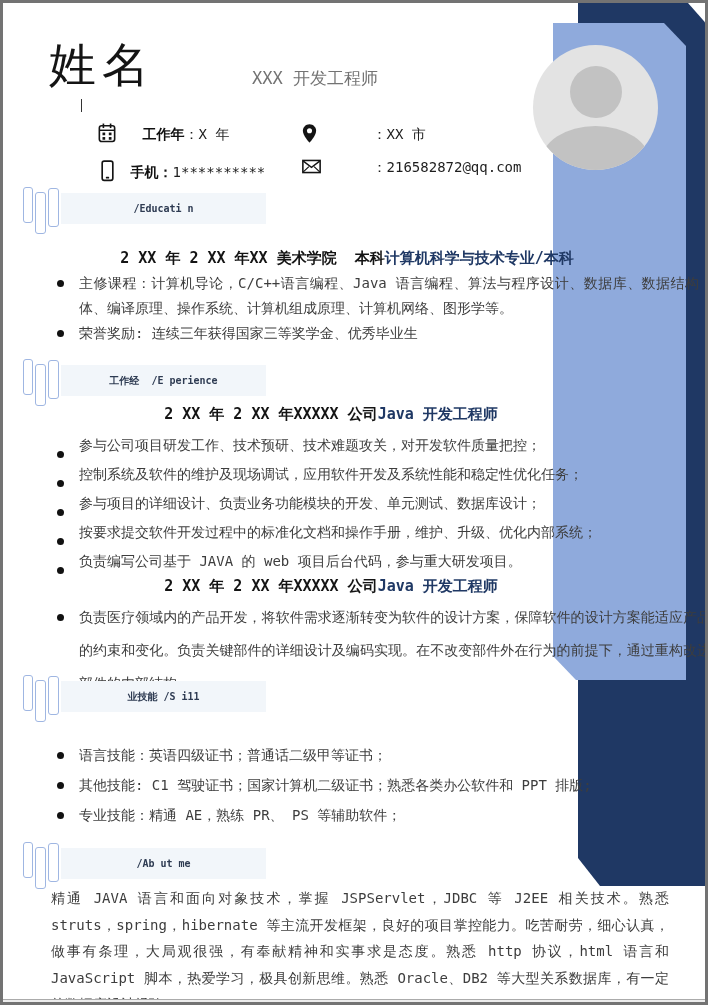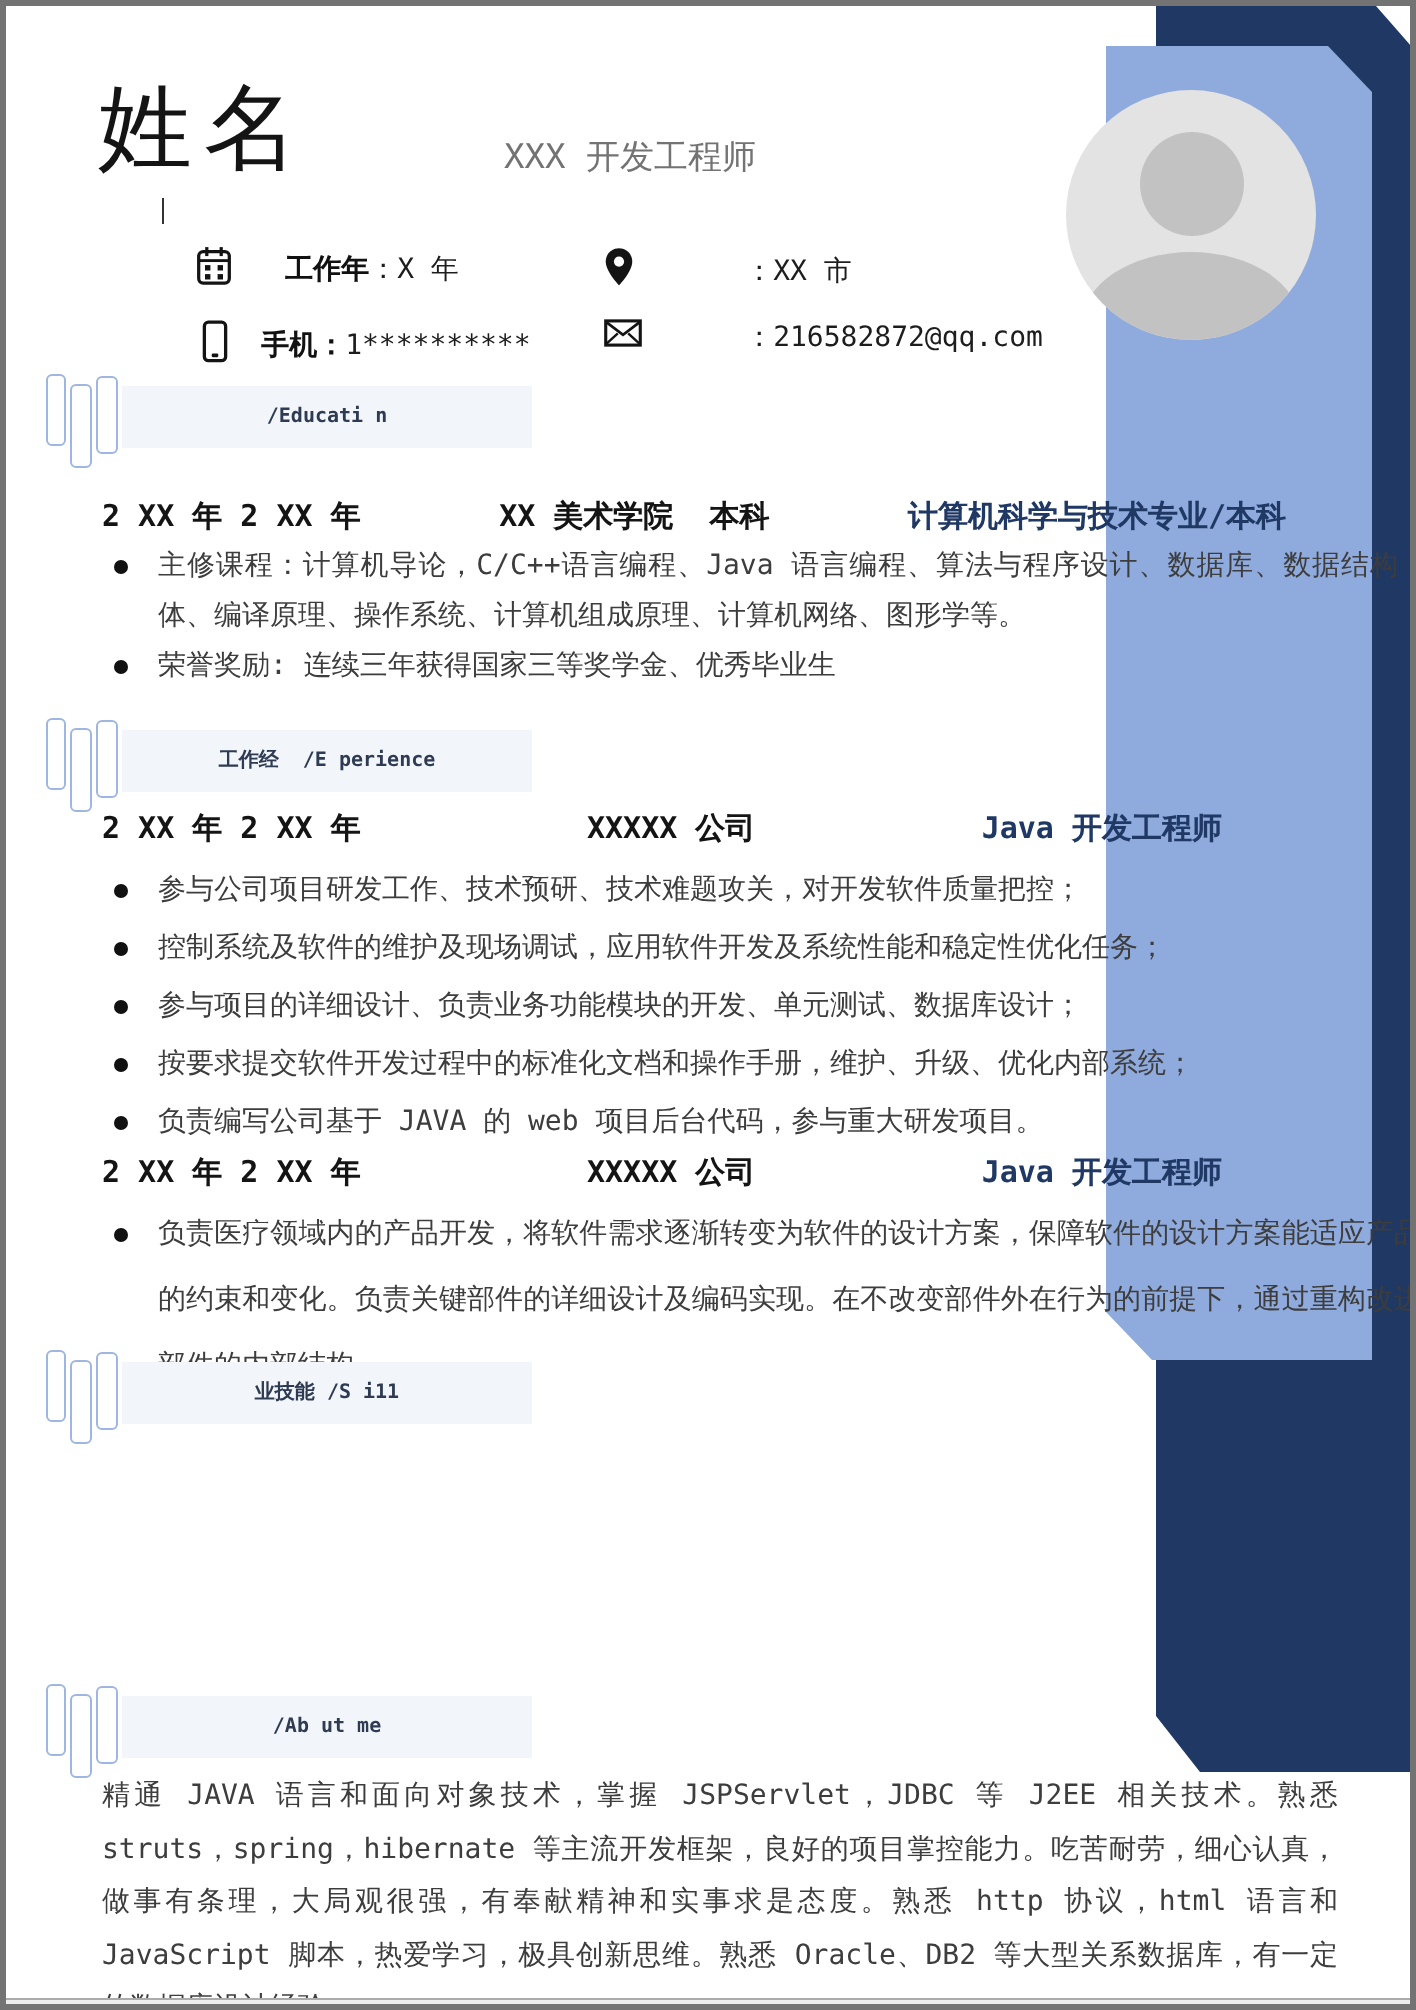--- a/index.html
+++ b/index.html
@@ -46,35 +46,35 @@
   .band{
     position:absolute;left:58px;width:205px;height:31px;background:#F2F6FA;
     color:#2E3B52;font-size:10px;line-height:31px;text-align:center;
     font-weight:bold;white-space:pre;z-index:4;
   }
   .bars-edu{left:20px;top:183px;}   .band-edu{top:190px;}
   .bars-exp{left:20px;top:355px;}   .band-exp{top:362px;}
   .bars-skill{left:20px;top:671px;} .band-skill{top:678px;}
   .bars-about{left:20px;top:838px;} .band-about{top:845px;}
   
-  .entry{position:absolute;left:48px;display:flex;justify-content:space-between;
+  .entry{position:absolute;left:48px;display:flex;justify-content:center;
     font-weight:bold;color:#141414;font-size:15px;z-index:4;white-space:pre;}
   .entry .navy{color:#1F3864;}
   .edu-entry{top:246px;width:592px;}
   .job1-entry{top:402px;width:560px;}
   .job2-entry{top:574px;width:560px;}
   
   .blist{position:absolute;left:48px;margin:0;padding:0;list-style:none;z-index:4;font-size:14px;color:#3d3d3d;}
   .blist li{display:flex;margin:0 0 5px 0;line-height:25px;}
   .dot{width:7px;height:7px;border-radius:50%;background:#111;margin:9px 15px 0 6px;flex-shrink:0;}
   .just{text-align:justify;}
   .edu-list{top:268px;width:648px;}
   .edu-list li{margin-bottom:0;}
   .job1-list{top:430px;width:620px;}
-  .job1-list li{margin-bottom:4px;}
+  .job1-list li{margin-bottom:4px;align-items:flex-end;}
   .job2-list{top:598px;width:660px;}
   .job2-list li{line-height:33px;}
   .job2-list .dot{margin-top:13px;}
   .skill-list{top:740px;width:600px;}
   
   .about-p{position:absolute;left:48px;top:882px;width:618px;font-size:14px;
     line-height:26.5px;text-align:justify;color:#3d3d3d;z-index:4;}
   
   .page-bottom{position:absolute;left:0;right:0;top:996px;height:9px;background:#ECECEC;border-top:1px solid #ABABAB;z-index:5;}
 </style>
@@ -211,20 +211,34 @@
         <span class="just">负责医疗领域内的产品开发，将软件需求逐渐转变为软件的设计方案，保障软件的设计方案能适应产品的约束和变化。负责关键部件的详细设计及编码实现。在不改变部件外在行为的前提下，通过重构改进部件的内部结构。</span>
       </li>
   </ul>
 
   <div class="bars bars-skill">
       <i class="b1"></i>
       <i class="b2"></i>
       <i class="b3"></i>
     </div>
   <div class="band band-skill">业技能 /S i11</div>
+  <ul class="blist skill-list">
+    <li>
+        <span class="dot"></span>
+        <span>语言技能：英语四级证书；普通话二级甲等证书；</span>
+      </li>
+    <li>
+        <span class="dot"></span>
+        <span>其他技能: C1 驾驶证书；国家计算机二级证书；熟悉各类办公软件和 PPT 排版;</span>
+      </li>
+    <li>
+        <span class="dot"></span>
+        <span>专业技能：精通 AE，熟练 PR、 PS 等辅助软件；</span>
+      </li>
+  </ul>
 
   <div class="bars bars-about">
       <i class="b1"></i>
       <i class="b2"></i>
       <i class="b3"></i>
     </div>
   <div class="band band-about">/Ab ut me</div>
   <div class="about-p">精通 JAVA 语言和面向对象技术，掌握 JSPServlet，JDBC 等 J2EE 相关技术。熟悉 struts，spring，hibernate 等主流开发框架，良好的项目掌控能力。吃苦耐劳，细心认真，做事有条理，大局观很强，有奉献精神和实事求是态度。熟悉 http 协议，html 语言和 JavaScript 脚本，热爱学习，极具创新思维。熟悉 Oracle、DB2 等大型关系数据库，有一定的数据库设计经验。</div>
 
   <div class="page-bottom"></div>

